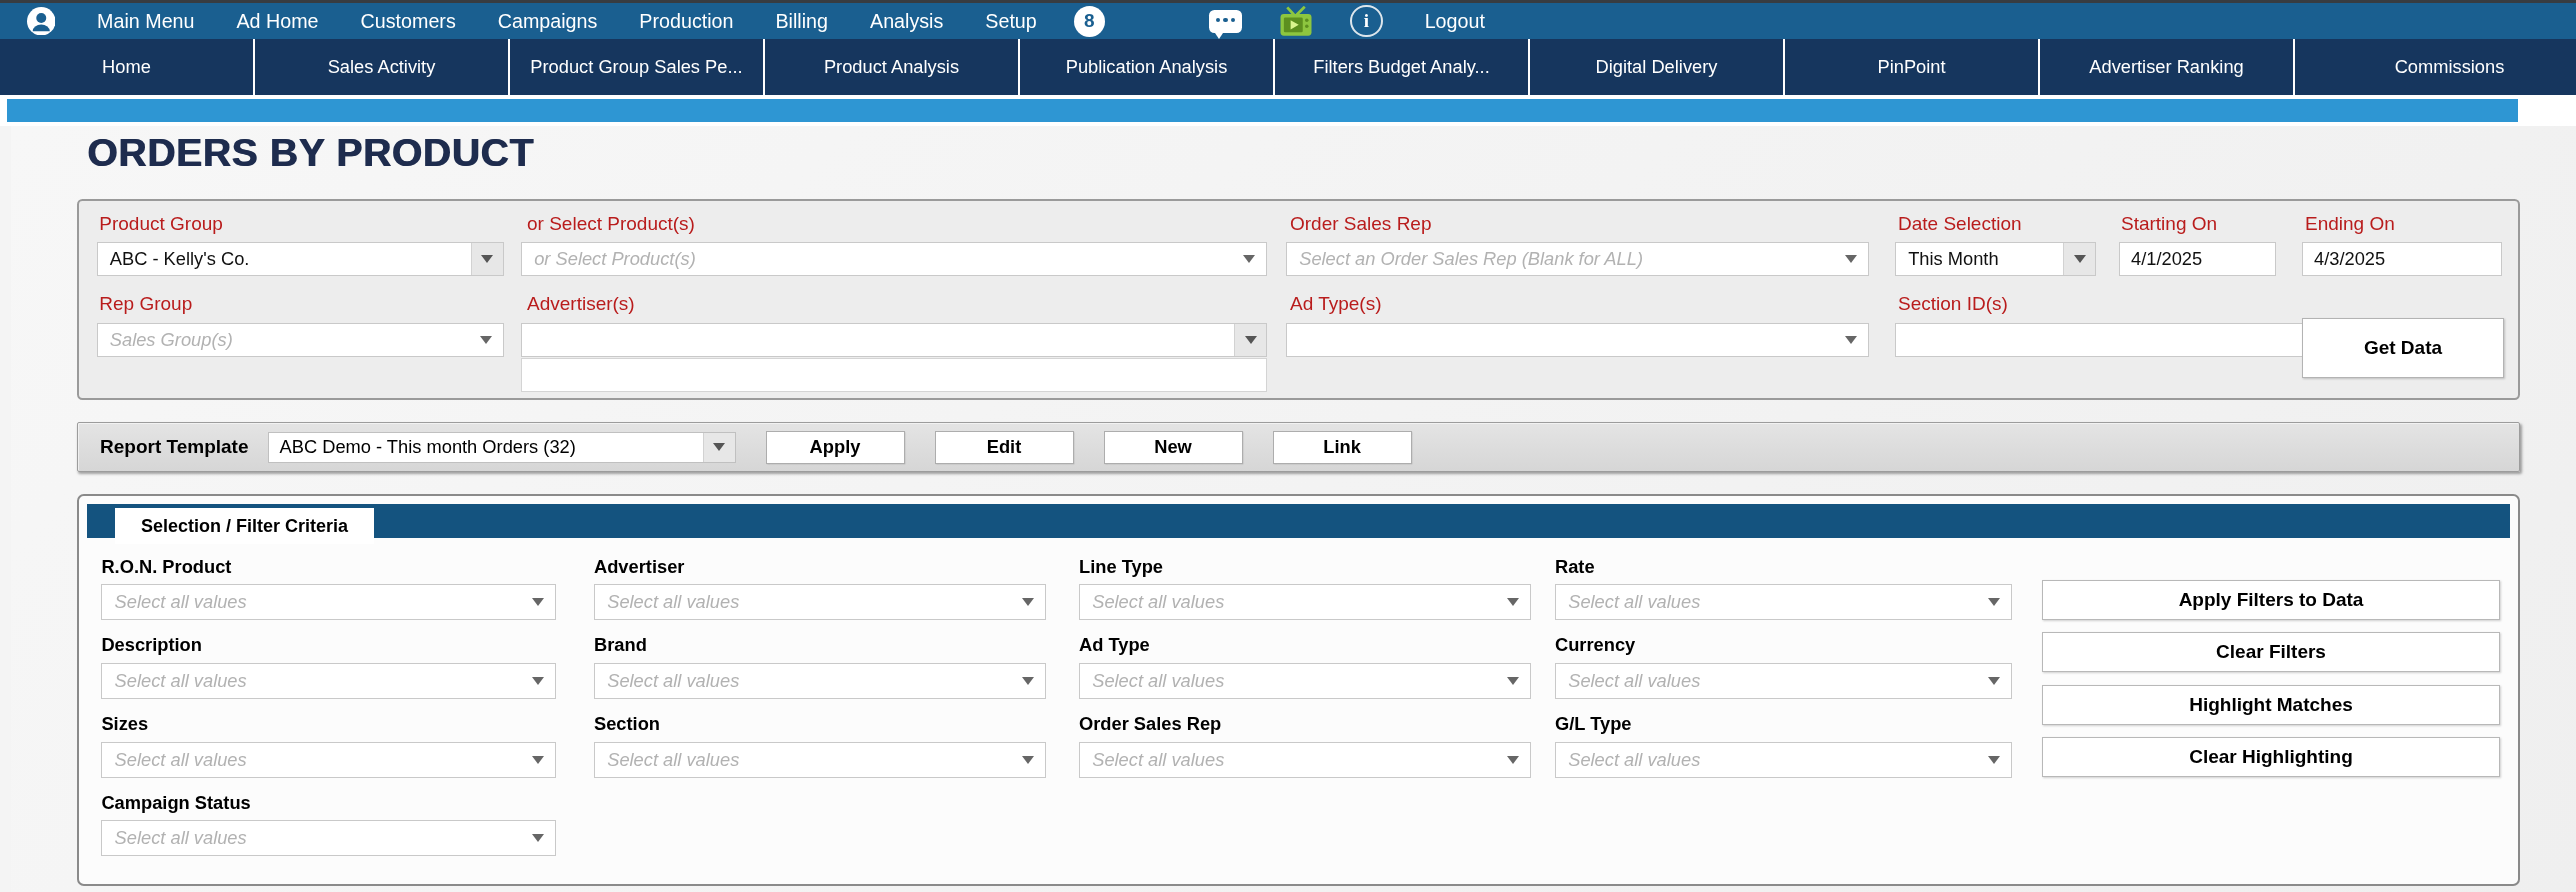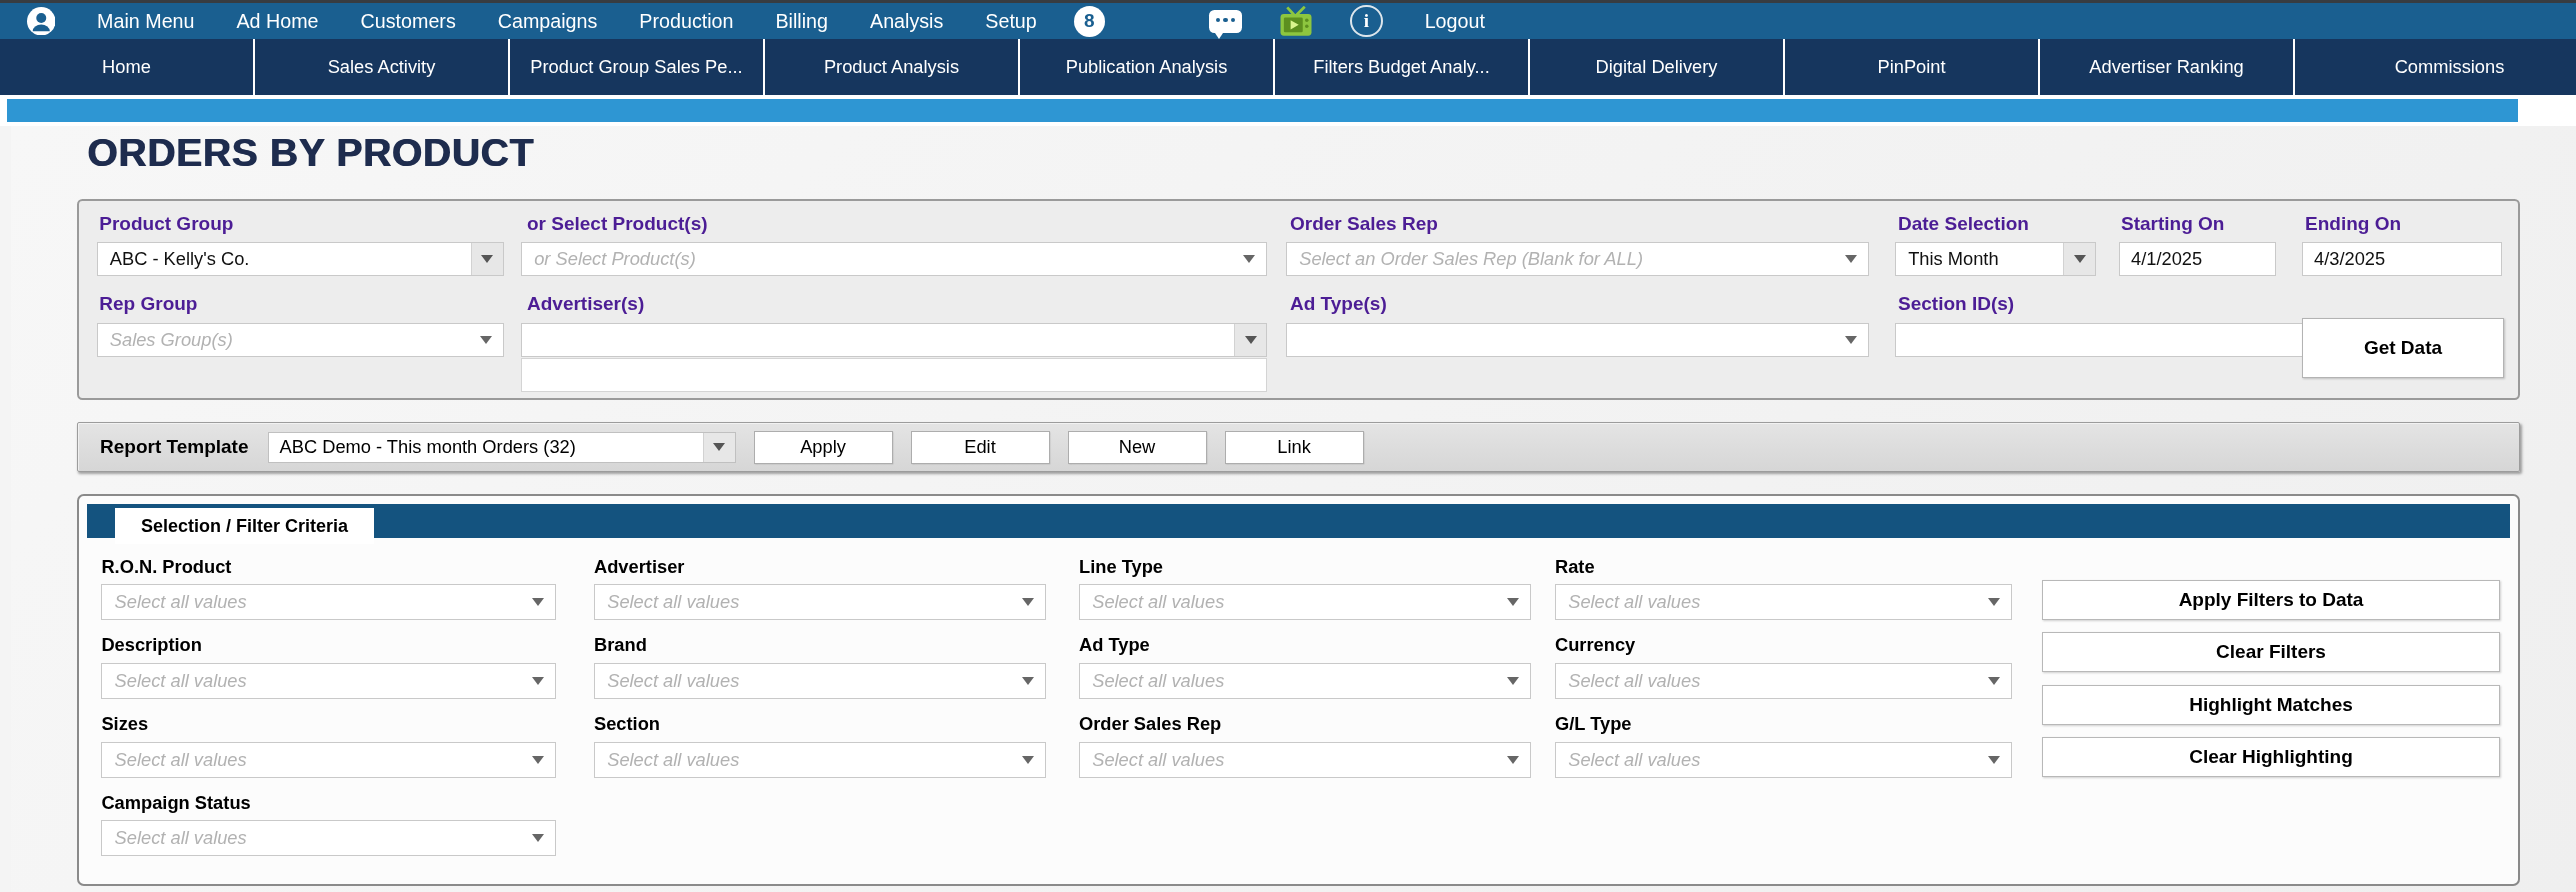--- a/index.html
+++ b/index.html
@@ -34,21 +34,21 @@
   
   .scrolltrack{position:absolute;top:95px;left:0;width:100%;height:31px;background:#fff;}
   .scrollthumb{position:absolute;top:4.1px;left:6.8px;width:2511px;height:23px;background:#2e96d3;}
   
   .content{position:absolute;top:126px;left:11px;width:100%;height:766px;background:linear-gradient(135deg,#f7f7f7,#efefef);}
   .page-title{position:absolute;left:76px;top:5.4px;font-size:39px;font-weight:bold;color:#1e2c4e;
     text-shadow:1px 0 0 #1e2c4e;letter-spacing:0.7px;white-space:nowrap;}
   
   .qpanel{position:absolute;left:66px;top:73px;width:2443px;height:201px;background:#ededed;
     border:2px solid #9a9a9a;border-radius:5.4px;box-sizing:border-box;}
-  .plabel{position:absolute;font-weight:bold;font-size:19px;color:#4c1d95;white-space:nowrap;}
+  .plabel{position:absolute;font-weight:normal;font-size:19px;color:#b91c1c;white-space:nowrap;}
   .fld{position:absolute;height:34px;background:#fff;border:1.4px solid #c9c9c9;box-sizing:border-box;
     display:flex;align-items:center;padding:0 35px 0 12.2px;font-size:18.3px;color:#111;white-space:nowrap;overflow:hidden;cursor:pointer;}
   .fld .ph{color:#b2b2b2;font-style:italic;}
   .tri{position:absolute;right:11px;top:50%;transform:translateY(-50%);width:0;height:0;
     border-left:6.8px solid transparent;border-right:6.8px solid transparent;border-top:8.8px solid #666;}
   .combo-btn{position:absolute;right:0;top:0;bottom:0;width:31px;background:#e7e7e7;border-left:1.4px solid #d2d2d2;
     display:flex;align-items:center;justify-content:center;}
   .combo-btn .tri2{width:0;height:0;border-left:6.1px solid transparent;border-right:6.1px solid transparent;border-top:8.1px solid #555;}
   .txtin{position:absolute;height:34px;background:#fff;border:1.4px solid #c9c9c9;box-sizing:border-box;
     font-size:18.3px;color:#111;padding:0 11px;font-family:"Liberation Sans",sans-serif;outline:none;}
@@ -56,22 +56,22 @@
   .bigbtn{position:absolute;background:#fff;border:1.4px solid #b3b3b3;display:flex;align-items:center;justify-content:center;
     font-weight:bold;font-size:19px;color:#000;cursor:pointer;box-shadow:0.7px 1.4px 2px rgba(0,0,0,.2);}
   
   .rbar{position:absolute;left:66px;top:296px;width:2443px;height:50px;border-radius:2px;box-sizing:border-box;
     background:linear-gradient(#e4e4e4,#d6d6d6);border:1.4px solid #9c9c9c;
     box-shadow:inset 0.7px 0.7px 0 #f6f6f6, 1.4px 2px 2.7px rgba(0,0,0,.35);
     display:flex;align-items:center;}
   .rbar .rlabel{font-weight:bold;font-size:19px;margin-left:22px;white-space:nowrap;}
   .rsel{position:relative;margin-left:19px;width:468px;height:31px;background:#fff;border:1.4px solid #c0c0c0;box-sizing:border-box;
     display:flex;align-items:center;padding:0 35px 0 11px;font-size:18.3px;cursor:pointer;white-space:nowrap;overflow:hidden;}
-  .rbtn{margin-left:18px;width:137px;height:31px;background:#fff;border:1.4px solid #adadad;display:flex;align-items:center;
-    justify-content:center;font-weight:normal;font-size:18.3px;cursor:pointer;box-shadow:0.7px 1.4px 1.4px rgba(0,0,0,.25);}
+  .rbtn{margin-left:30px;width:137px;height:31px;background:#fff;border:1.4px solid #adadad;display:flex;align-items:center;
+    justify-content:center;font-weight:bold;font-size:18.3px;cursor:pointer;box-shadow:0.7px 1.4px 1.4px rgba(0,0,0,.25);}
   
   .cpanel{position:absolute;left:66px;top:368px;width:2443px;height:392px;background:#fcfcfc;
     border:2px solid #8a8a8a;border-radius:6.8px;box-sizing:border-box;}
   .cheader{position:absolute;left:8.1px;top:7.5px;width:2423px;height:34px;background:#14537f;}
   .ctab{position:absolute;left:36px;top:12.2px;height:36px;background:#fff;display:flex;align-items:center;
     padding:0 26px;font-weight:bold;font-size:18px;color:#000;cursor:pointer;white-space:nowrap;}
   .f-label{position:absolute;font-weight:bold;font-size:18.3px;color:#000;white-space:nowrap;}
   .cbtn{position:absolute;left:1963px;width:456px;height:38px;background:#fff;border:1.4px solid #b8b8b8;
     display:flex;align-items:center;justify-content:center;font-weight:bold;font-size:19px;cursor:pointer;
     box-shadow:0.7px 1.4px 2px rgba(0,0,0,.18);}

